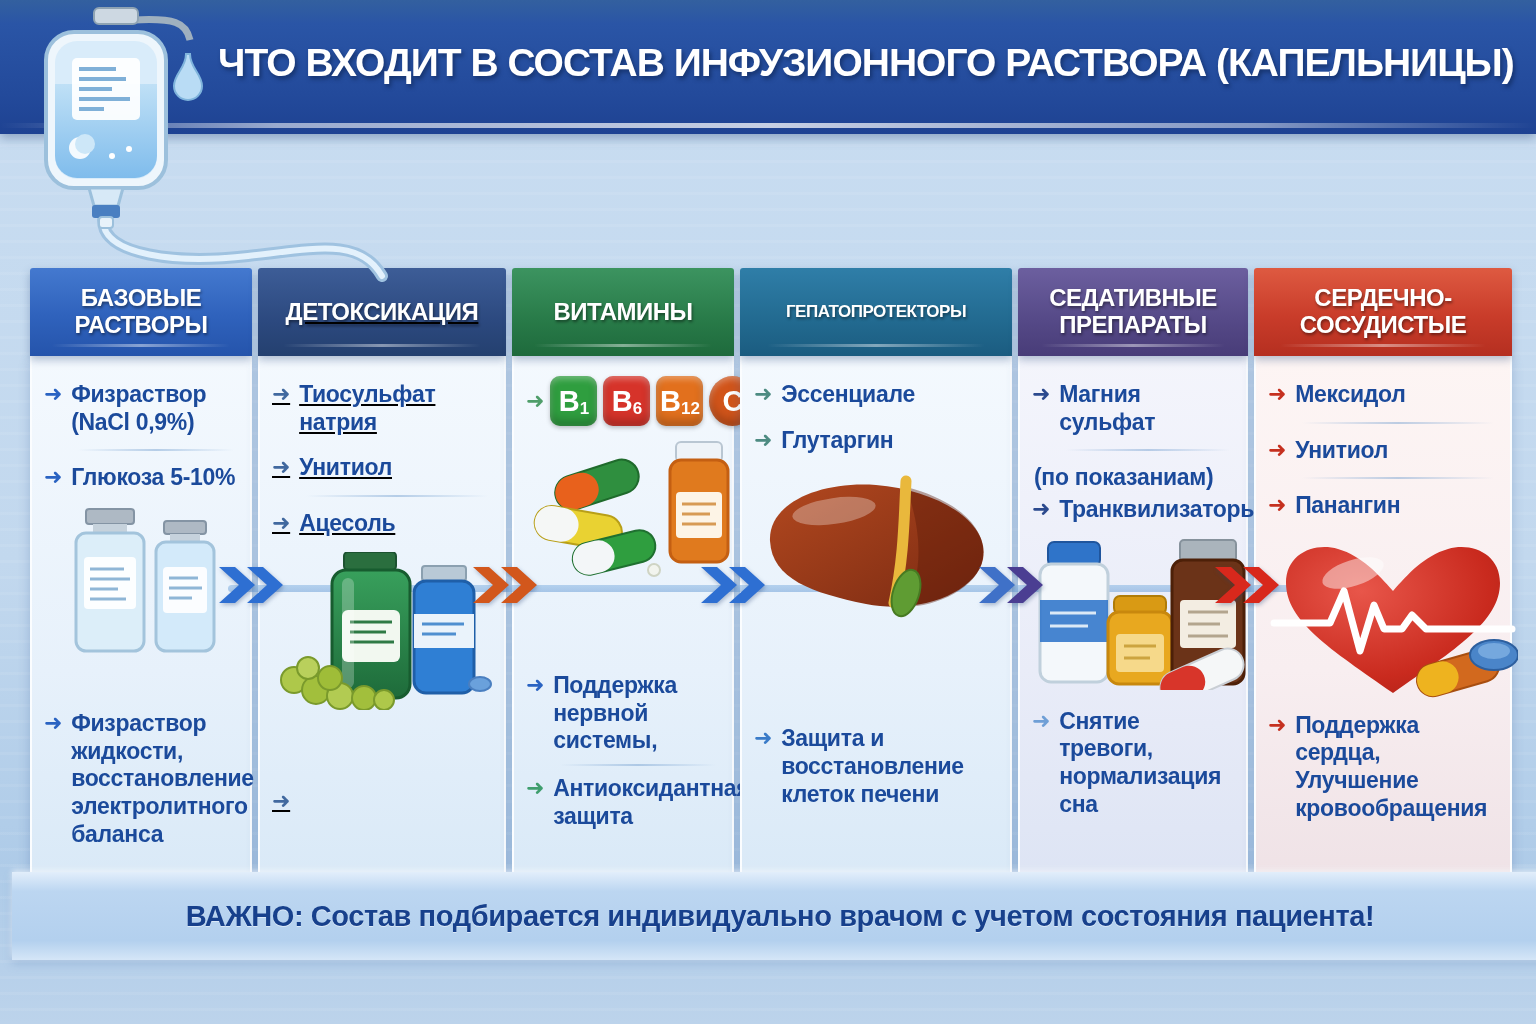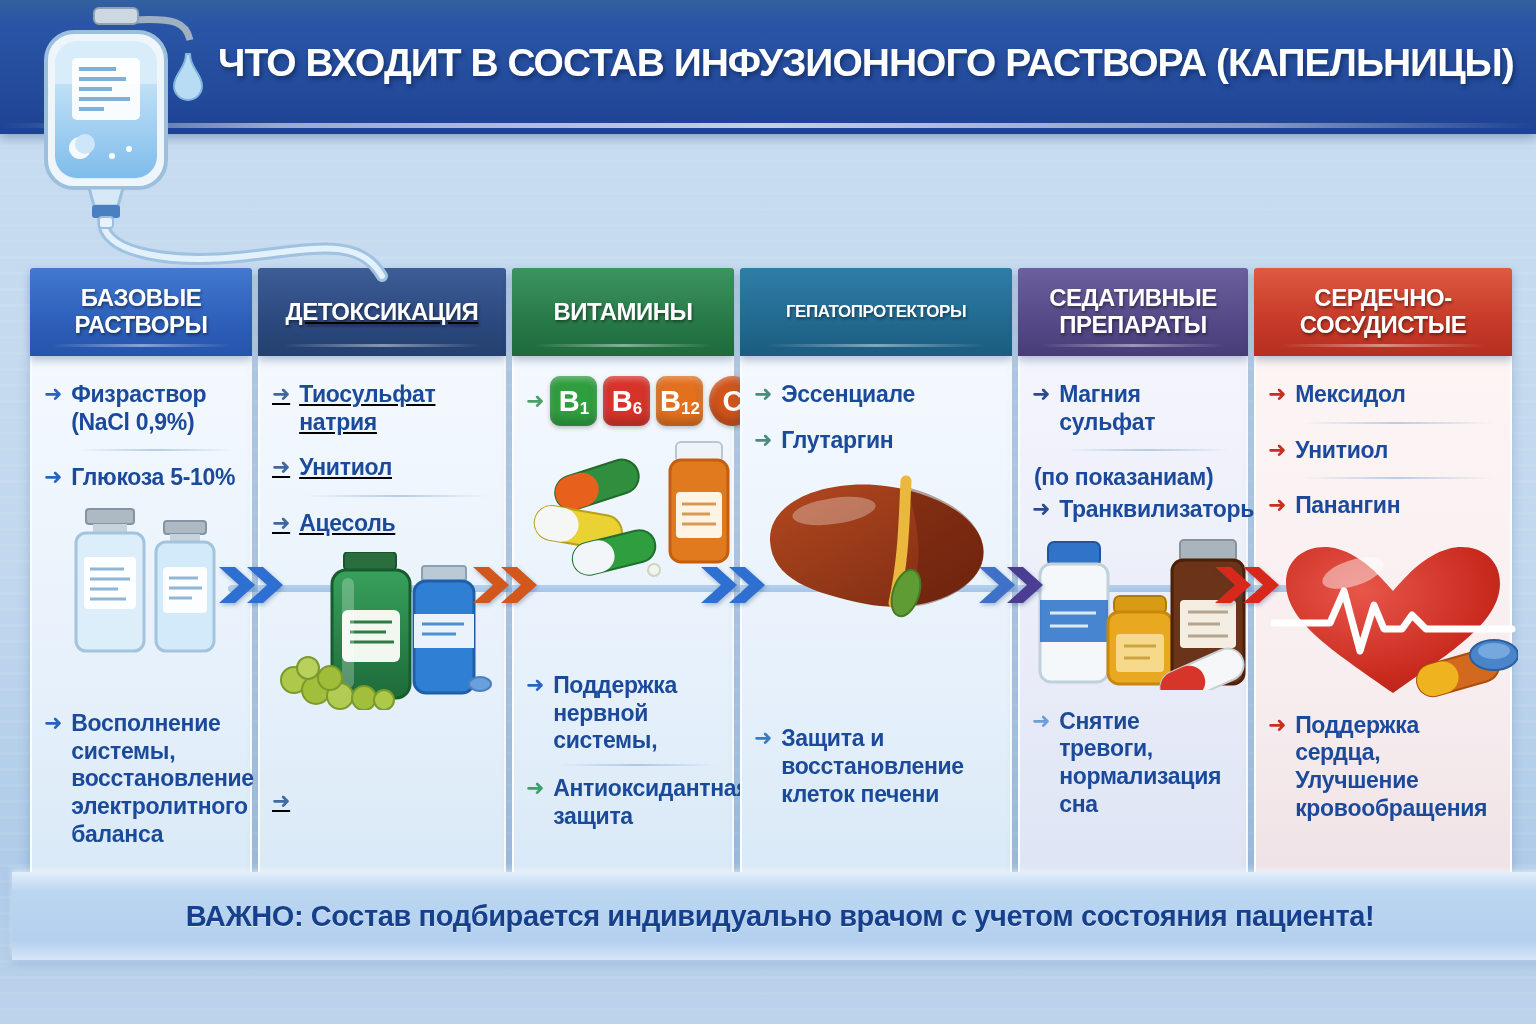--- a/index.html
+++ b/index.html
@@ -187,21 +187,21 @@
             <g stroke="#8fb6d6" stroke-width="3">
                 <line x1="123" y1="71" x2="152" y2="71"></line>
                 <line x1="123" y1="81" x2="156" y2="81"></line>
                 <line x1="123" y1="91" x2="146" y2="91"></line>
               </g>
           </g>
         </svg>
         <div class="effects">
           <div class="item">
             <span class="bullet">➜</span>
-            <span>Восполнение системы, восстановление электролитного баланса</span>
+            <span>Физраствор жидкости, восстановление электролитного баланса</span>
           </div>
         </div>
       </div>
     </div>
 
     <div class="col bl-steel">
       <div class="col-header h2">ДЕТОКСИКАЦИЯ</div>
       <div class="card">
         <div class="item">
           <span class="bullet">➜</span>

